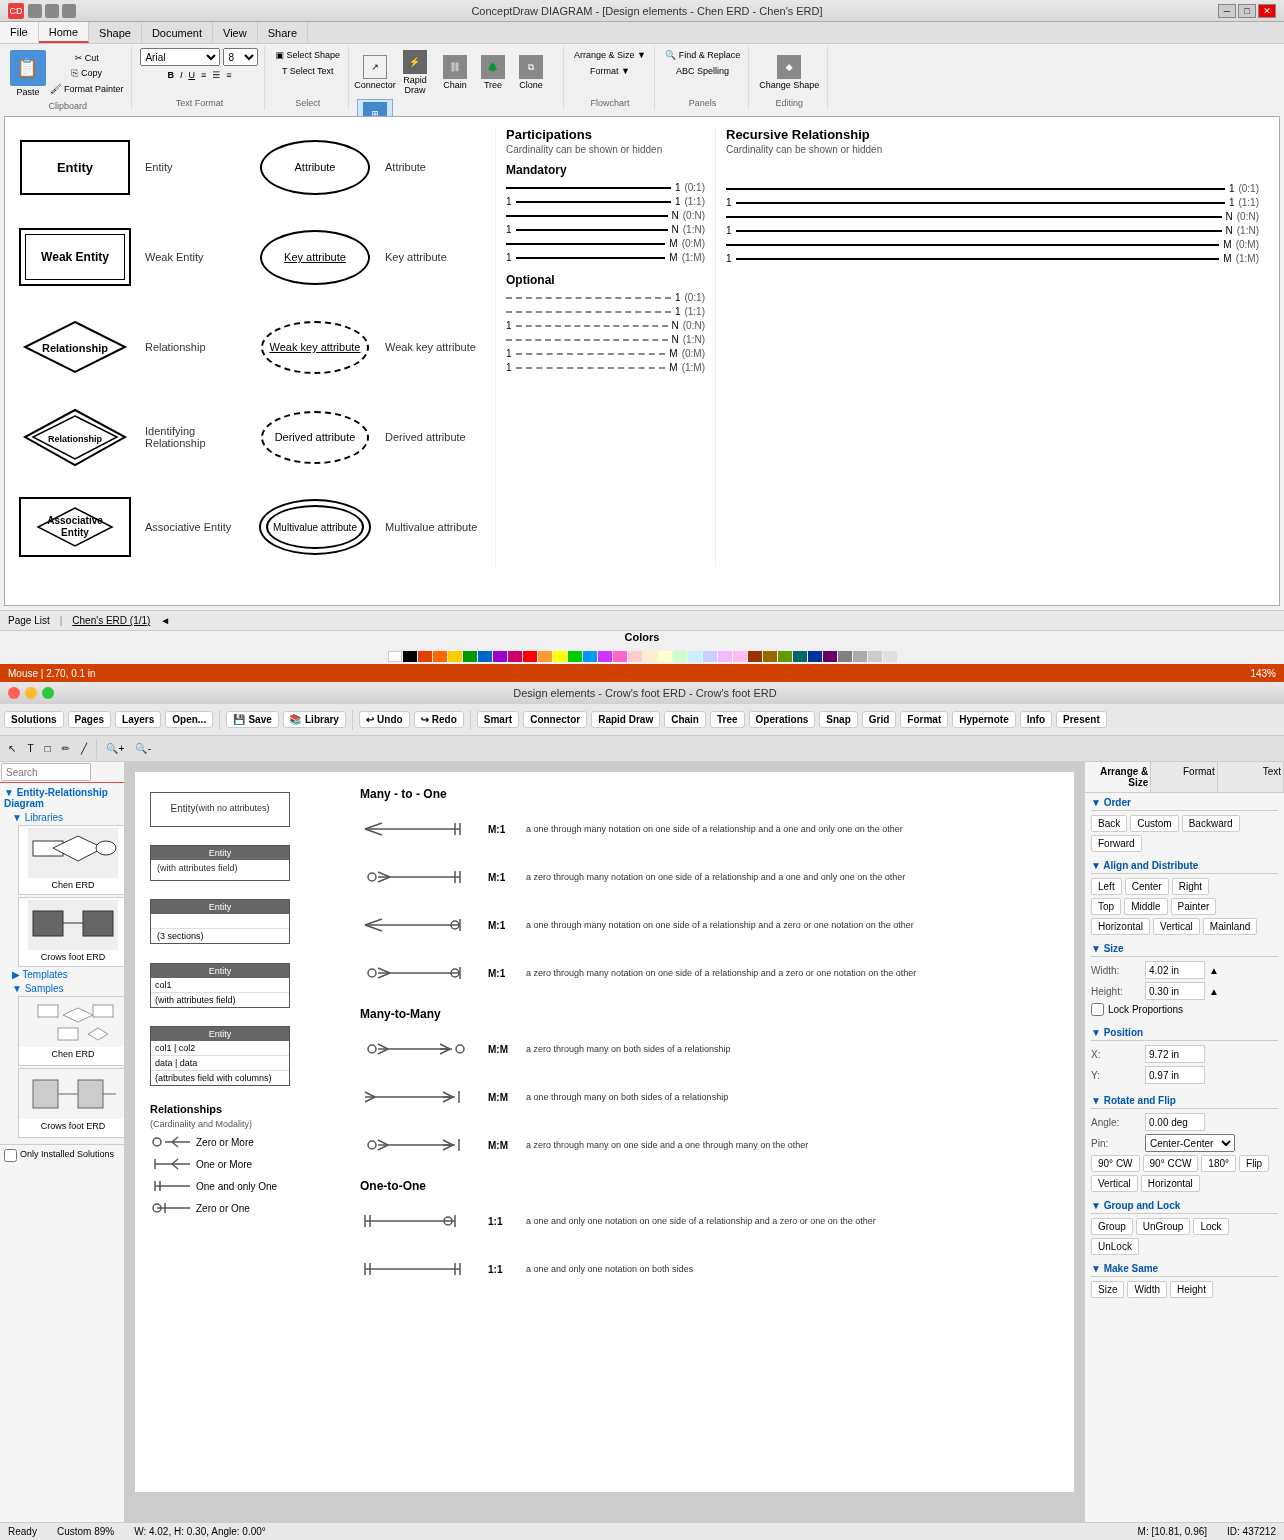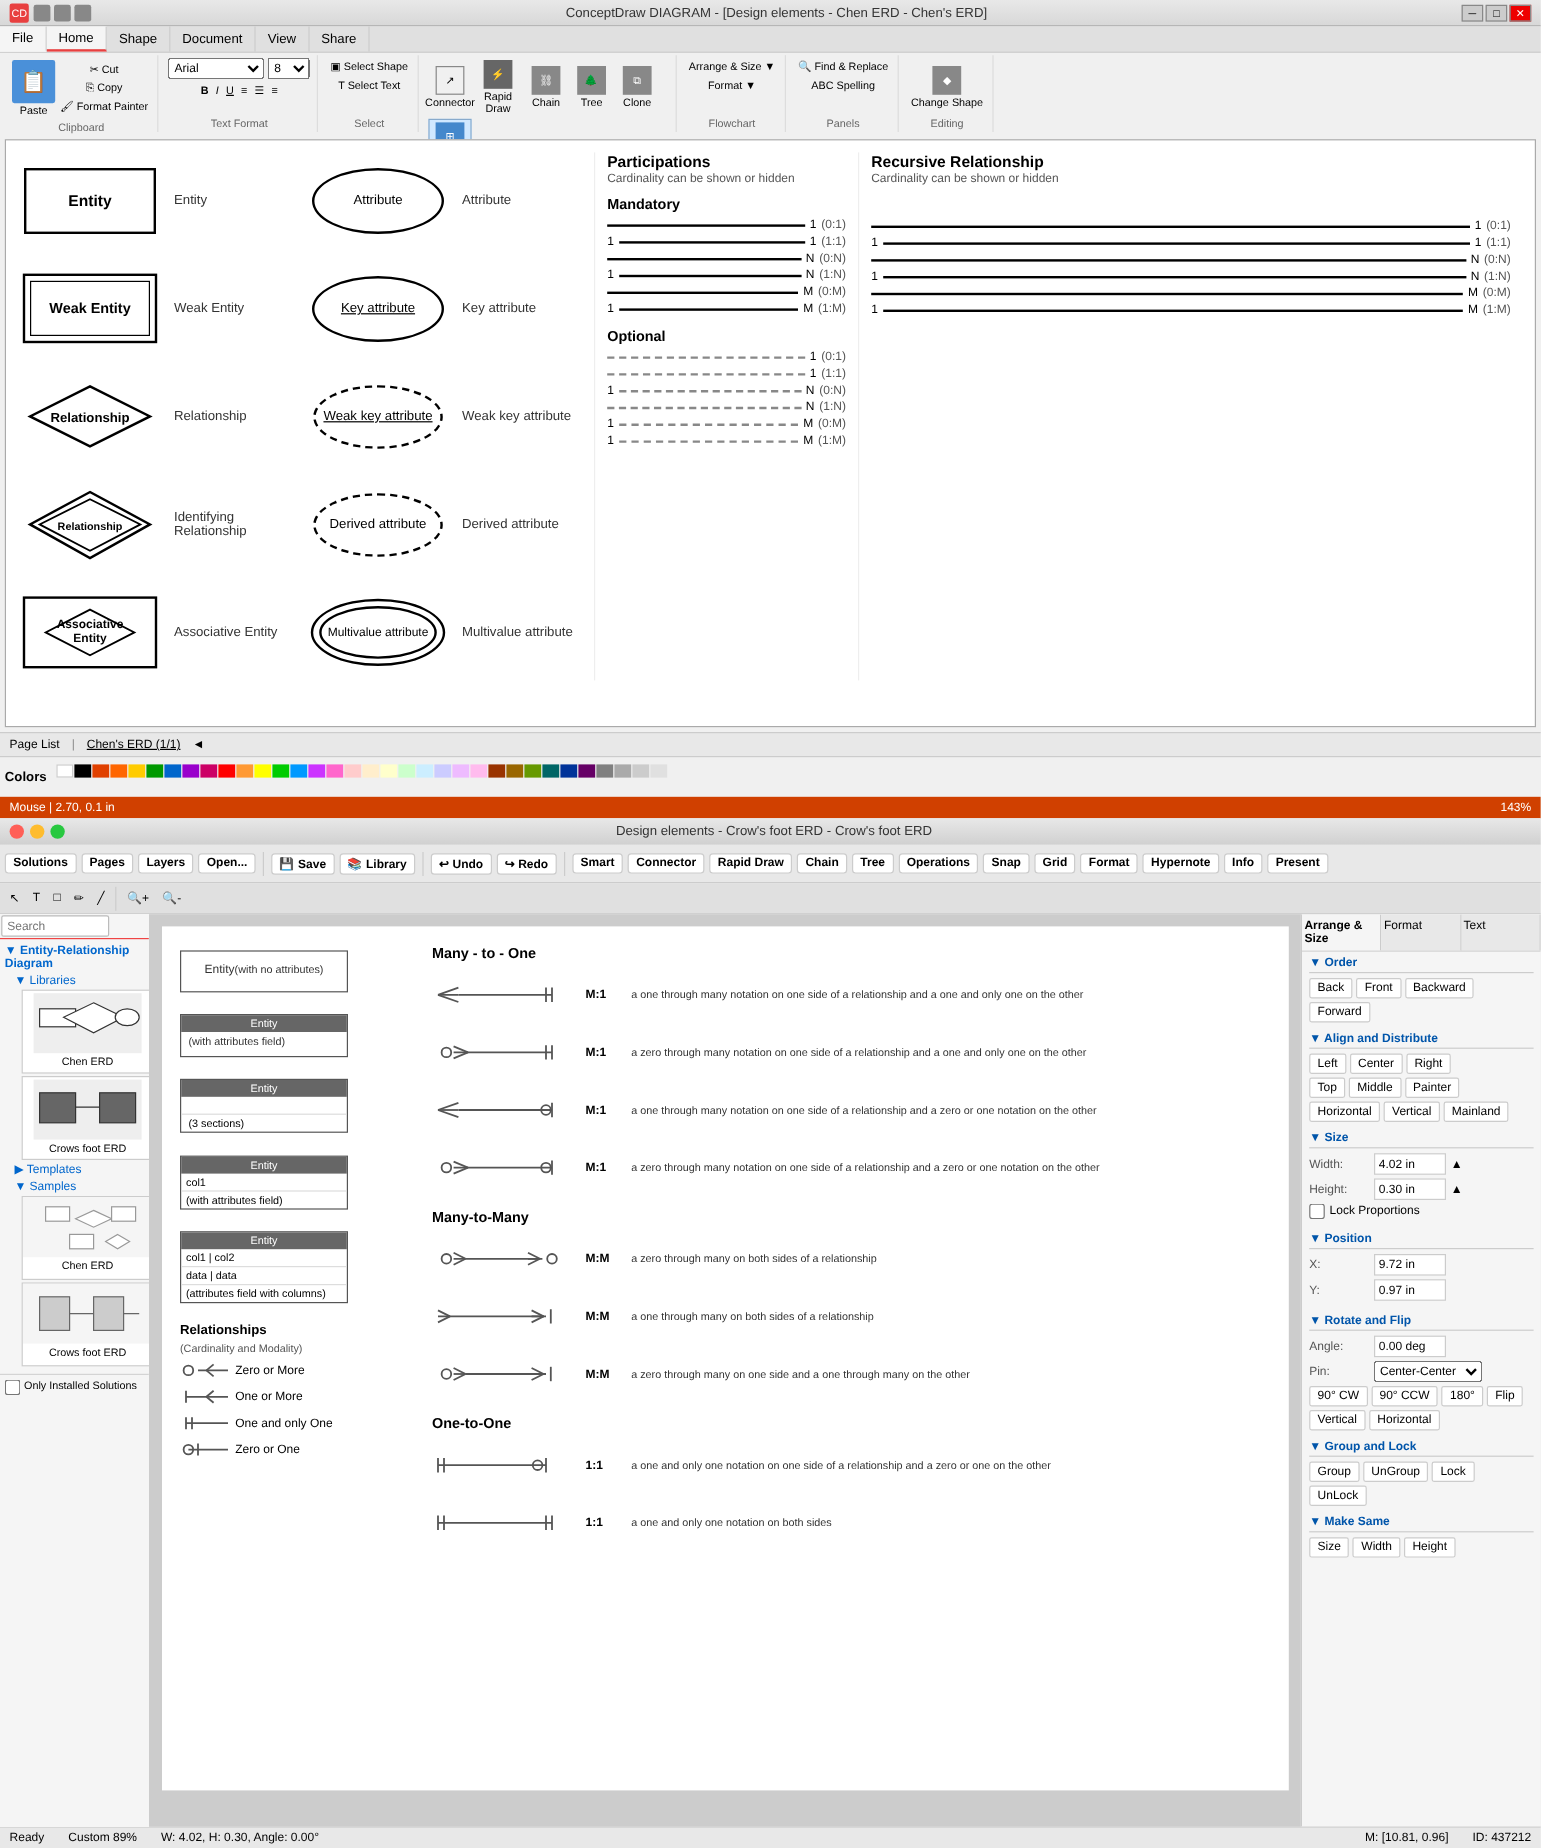--- a/index.html
+++ b/index.html
@@ -78,21 +78,21 @@
     .sidebar-section { padding: 4px; }
     .sidebar-thumbnail { width: 110px; height: 80px; background: #fff; border: 1px solid #ccc; margin: 3px 0; display: flex; align-items: center; justify-content: center; overflow: hidden; }
 
     
     .main-canvas { flex: 1; background: #ccc; overflow: auto; position: relative; }
     .canvas-white { background: white; margin: 10px; padding: 15px; min-height: 720px; }
 
     
     .right-panel { width: 200px; background: #f5f5f5; border-left: 1px solid #ccc; font-size: 10px; overflow-y: auto; }
     .right-panel-tabs { display: flex; border-bottom: 1px solid #ccc; }
-    .rp-tab { flex: 1; text-align: left; padding: 4px 2px; font-size: 10px; cursor: pointer; border-right: 1px solid #ccc; background: #e8e8e8; }
+    .rp-tab { flex: 1; text-align: right; padding: 4px 2px; font-size: 10px; cursor: pointer; border-right: 1px solid #ccc; background: #e8e8e8; }
     .rp-tab.active { background: #f5f5f5; font-weight: bold; }
     .rp-section { padding: 4px 6px; }
     .rp-section-title { font-size: 10px; font-weight: bold; color: #0055aa; border-bottom: 1px solid #ccc; padding-bottom: 2px; margin-bottom: 4px; cursor: pointer; }
     .rp-row { display: flex; align-items: center; margin-bottom: 3px; gap: 4px; }
     .rp-label { font-size: 10px; color: #555; width: 50px; }
     .rp-btn { background: white; border: 1px solid #ccc; border-radius: 2px; padding: 2px 6px; font-size: 10px; cursor: pointer; }
     .rp-input { width: 60px; height: 18px; border: 1px solid #ccc; font-size: 10px; padding: 1px 3px; }
 
     
     .bottom-status { background: #e8e8e8; height: 18px; border-top: 1px solid #ccc; display: flex; align-items: center; padding: 0 8px; font-size: 10px; gap: 20px; }
@@ -459,21 +459,21 @@
     </div>
   </div>
 
   <div class="page-list">
     <span>Page List</span>
     <span style="color:#888;">|</span>
     <span style="cursor:pointer;text-decoration:underline;">Chen's ERD (1/1)</span>
     <button style="font-size:10px;background:none;border:none;cursor:pointer;">◄</button>
   </div>
 
-  <div style="background:#f0f0f0;border-top:1px solid #ccc;display:flex;align-items:center;padding:0 4px;gap:6px;height:34px;">
+  <div style="background:#f0f0f0;border-top:1px solid #ccc;display:flex;align-items:center;padding:0 4px;gap:6px;height:34px;flex-direction:column;">
     <span style="font-size:11px;font-weight:bold;">Colors</span>
     <div class="color-swatches" style="display:flex;flex-wrap:wrap;height:26px;overflow:hidden;gap:1px;">
       <div class="swatch" style="background:#ffffff;border:1px solid #ccc;"></div>
       <div class="swatch" style="background:#000000;"></div>
       <div class="swatch" style="background:#e04000;"></div>
       <div class="swatch" style="background:#ff6600;"></div>
       <div class="swatch" style="background:#ffcc00;"></div>
       <div class="swatch" style="background:#009900;"></div>
       <div class="swatch" style="background:#0066cc;"></div>
       <div class="swatch" style="background:#9900cc;"></div>
@@ -860,21 +860,21 @@
       <div class="right-panel-tabs">
         <div class="rp-tab active">Arrange &amp; Size</div>
         <div class="rp-tab">Format</div>
         <div class="rp-tab">Text</div>
       </div>
 
       <div class="rp-section">
         <div class="rp-section-title">▼ Order</div>
         <div style="display:flex;flex-wrap:wrap;gap:3px;">
           <button class="rp-btn">Back</button>
-          <button class="rp-btn">Front</button>
+          <button class="rp-btn">Custom</button>
           <button class="rp-btn">Backward</button>
           <button class="rp-btn">Forward</button>
         </div>
       </div>
 
       <div class="rp-section">
         <div class="rp-section-title">▼ Align and Distribute</div>
         <div style="display:flex;flex-wrap:wrap;gap:3px;margin-bottom:3px;">
           <button class="rp-btn">Left</button>
           <button class="rp-btn">Center</button>

